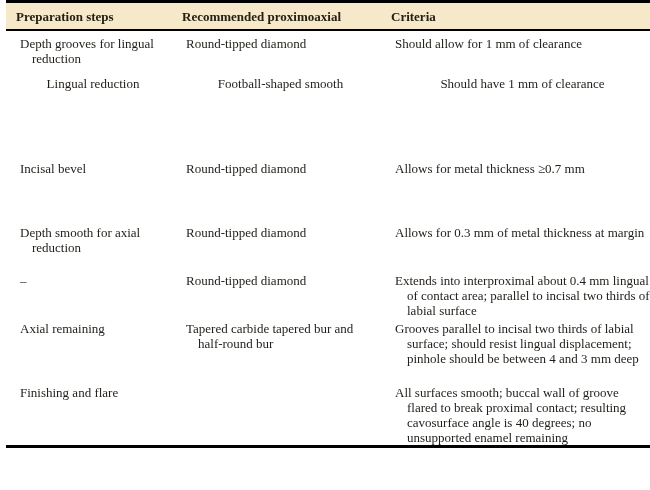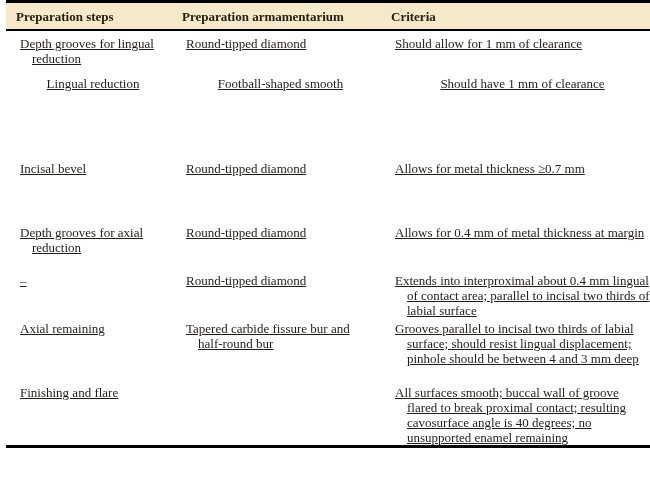--- a/index.html
+++ b/index.html
@@ -38,21 +38,20 @@
     text-align: left;
     font-weight: bold;
     font-size: 13px;
     padding: 6px 4px 5px 10px;
     border-bottom: 2px solid var(--border-color);
     color: #262015;
   }
   tbody td {
     vertical-align: top;
     padding: 0 6px 0 14px;
-    text-decoration: underline;
   }
   tbody tr:first-child td { padding-top: 5px; }
   .hang {
     padding-left: 12px;
     text-indent: -12px;
   }
   
   tr.r0 td { height: 40px; }
   tr.r1 td { height: 85px; text-align: center; }
   tr.r2 td { height: 64px; }
@@ -68,21 +67,21 @@
 <div class="page">
   <table class="prep-table">
     <colgroup>
       <col class="c1">
         <col class="c2">
         <col class="c3">
     </colgroup>
     <thead>
       <tr>
         <th>Preparation steps</th>
-        <th>Preparation armamentarium</th>
+        <th>Recommended proximoaxial</th>
         <th>Criteria</th>
       </tr>
     </thead>
     <tbody>
       <tr class="r0">
         <td>
             <div class="hang">Depth grooves for lingual reduction</div>
           </td>
         <td>
             <div class="hang">Round-tipped diamond</div>
@@ -108,46 +107,46 @@
           </td>
         <td>
             <div class="hang">Round-tipped diamond</div>
           </td>
         <td>
             <div class="hang">Allows for metal thickness ≥0.7 mm</div>
           </td>
       </tr>
       <tr class="r3">
         <td>
-            <div class="hang">Depth grooves for axial reduction</div>
+            <div class="hang">Depth smooth for axial reduction</div>
           </td>
         <td>
             <div class="hang">Round-tipped diamond</div>
           </td>
         <td>
-            <div class="hang">Allows for 0.4 mm of metal thickness at margin</div>
+            <div class="hang">Allows for 0.3 mm of metal thickness at margin</div>
           </td>
       </tr>
       <tr class="r4">
         <td>
             <div class="hang">–</div>
           </td>
         <td>
             <div class="hang">Round-tipped diamond</div>
           </td>
         <td>
             <div class="hang">Extends into interproximal about 0.4 mm lingual of contact area; parallel to incisal two thirds of labial surface</div>
           </td>
       </tr>
       <tr class="r5">
         <td>
             <div class="hang">Axial remaining</div>
           </td>
         <td>
-            <div class="hang">Tapered carbide fissure bur and half-round bur</div>
+            <div class="hang">Tapered carbide tapered bur and half-round bur</div>
           </td>
         <td>
             <div class="hang">Grooves parallel to incisal two thirds of labial surface; should resist lingual displacement; pinhole should be between 4 and 3 mm deep</div>
           </td>
       </tr>
       <tr class="r7">
         <td>
             <div class="hang">Finishing and flare</div>
           </td>
         <td>

